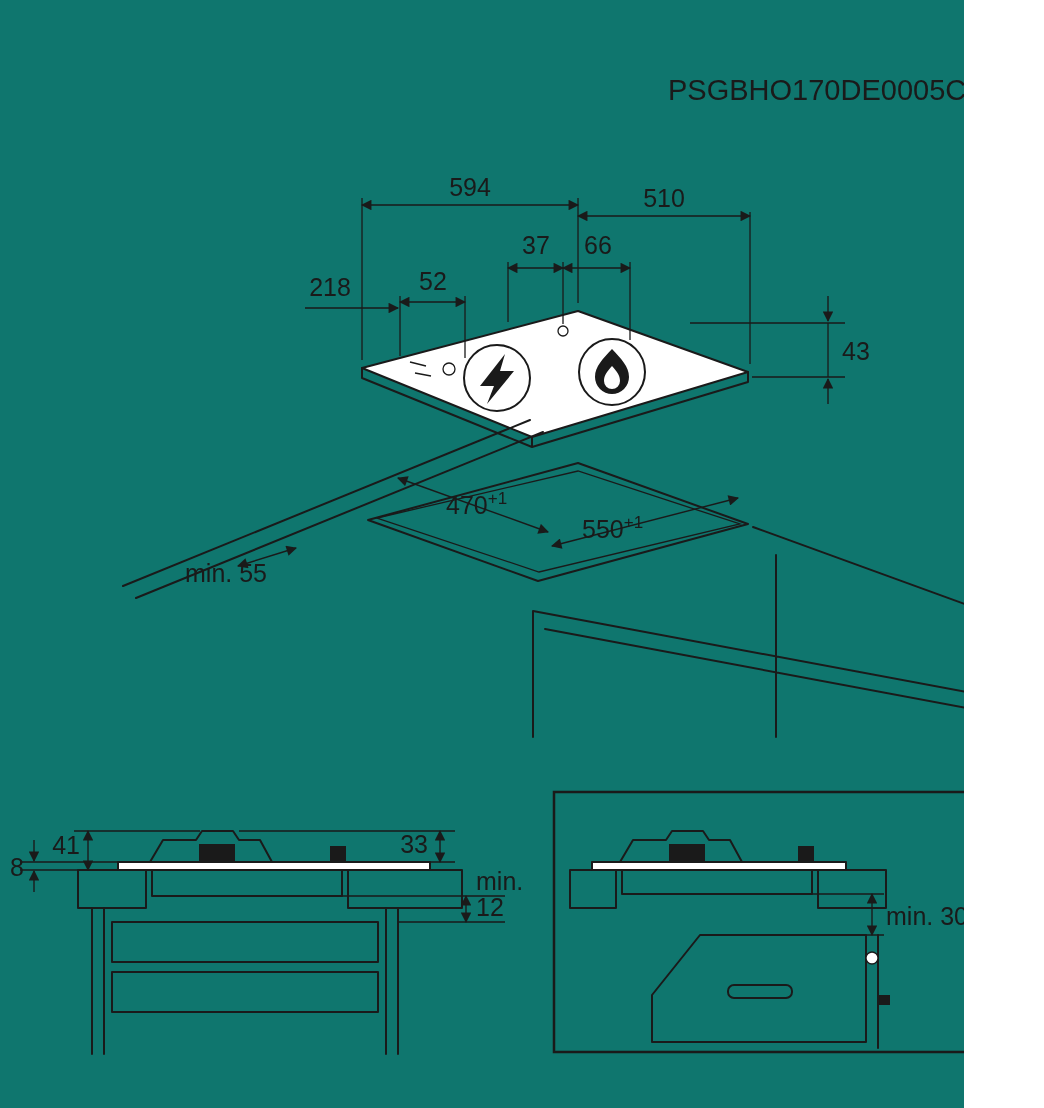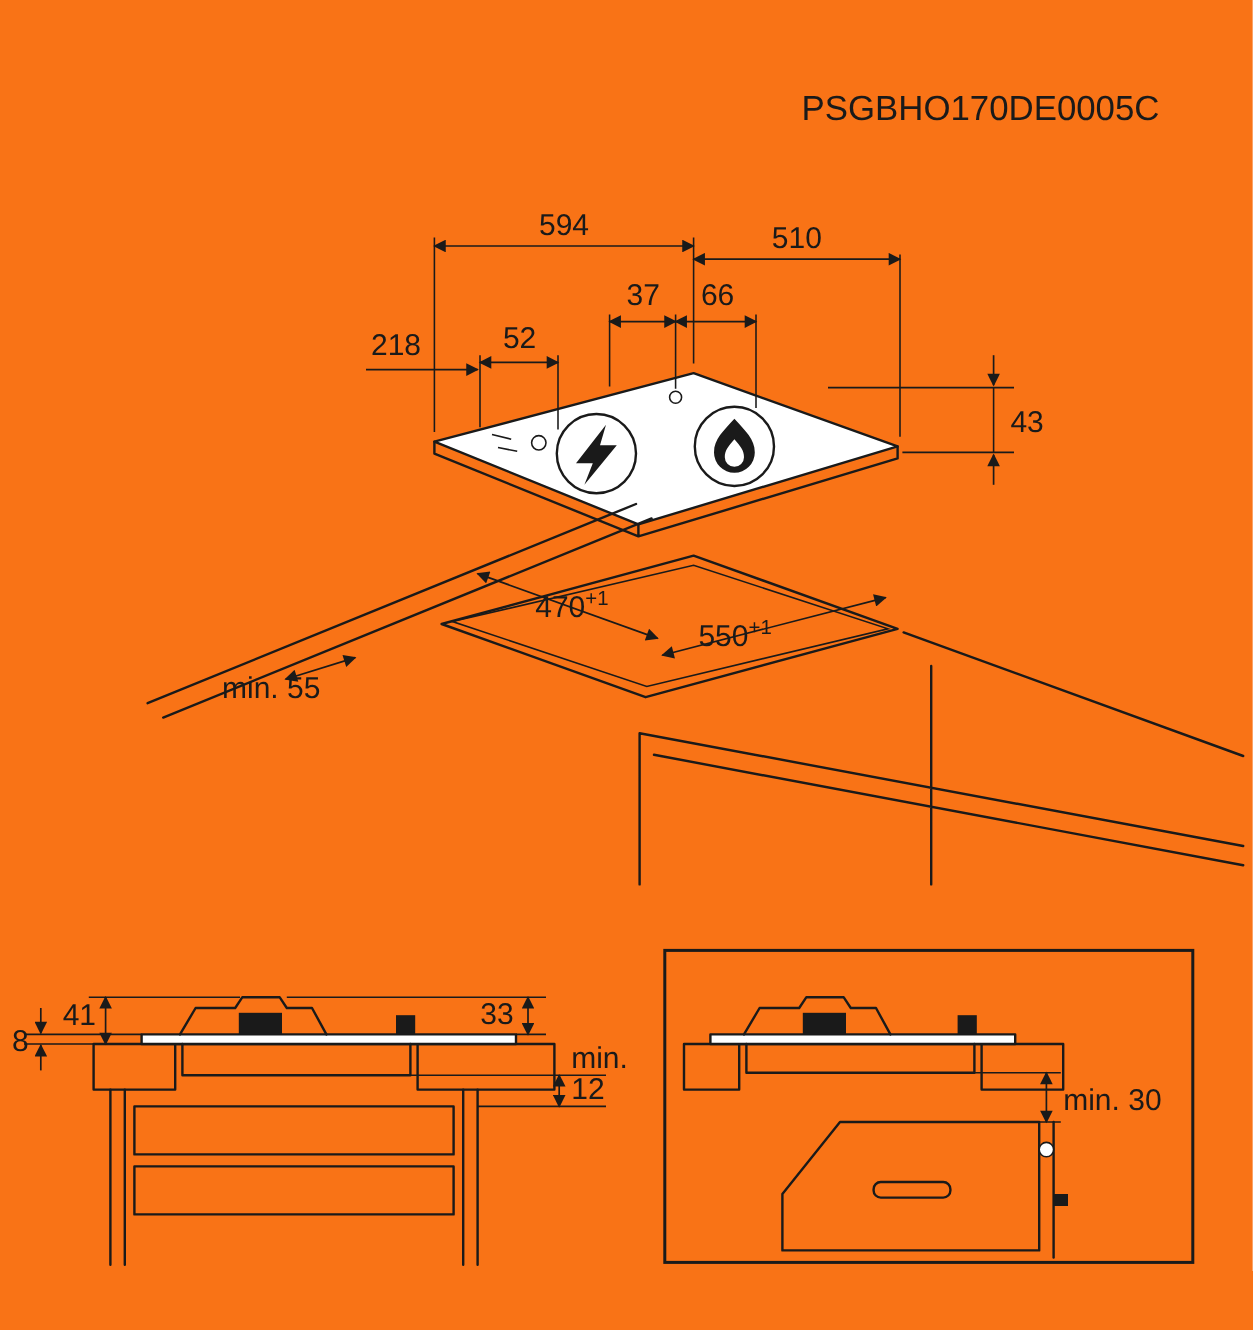--- a/index.html
+++ b/index.html
@@ -1,19 +1,19 @@
 <!DOCTYPE html>
 <html><head>
 <meta charset="utf-8">
 <style>
   html,body { margin:0; padding:0; background:#ffffff; }
   #page {
     position:relative;
-    width:1044px; height:1108px;
-    background:#f97316;
+    width:964px; height:1108px;
+    background:#0f766e;
     font-family:"Liberation Sans", sans-serif;
     overflow:hidden;
   }
   svg { display:block; }
   svg text {
     font-family:"Liberation Sans", sans-serif;
     fill:#1a1a1a;
     font-size:25px;
   }
   .title-text { font-size:29px; }

